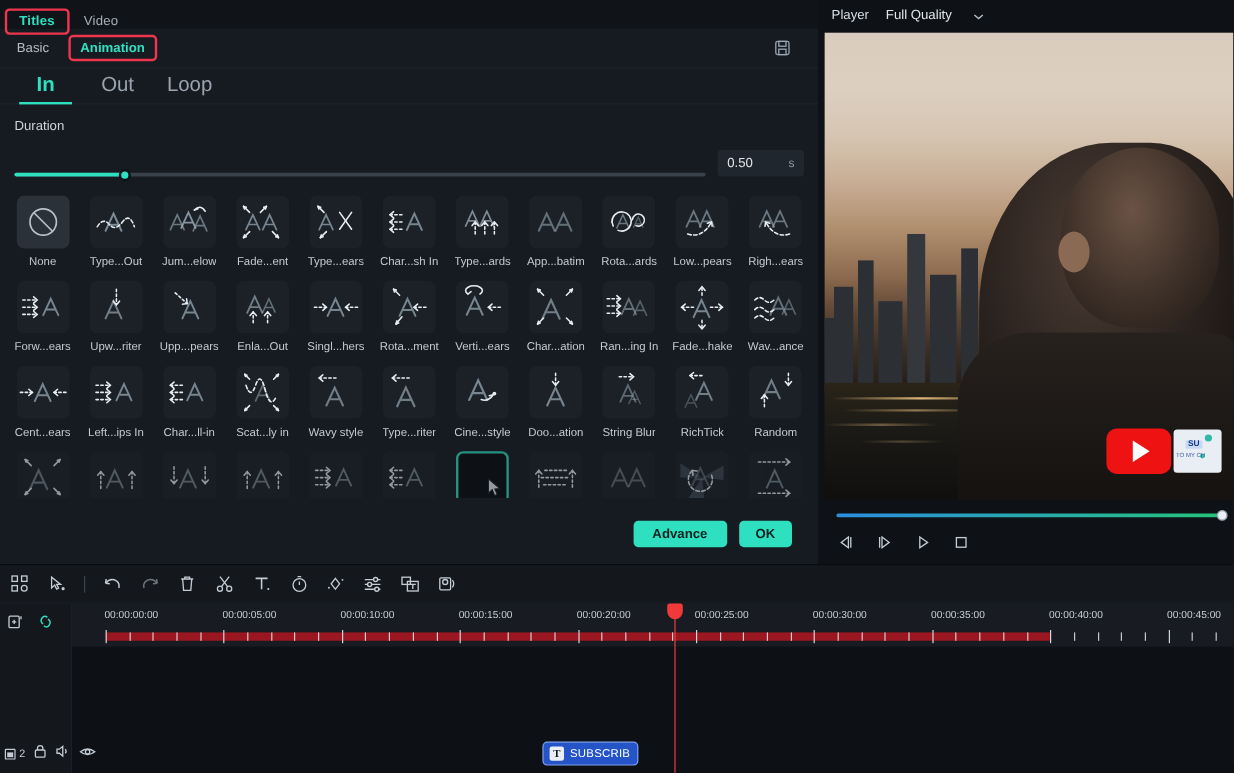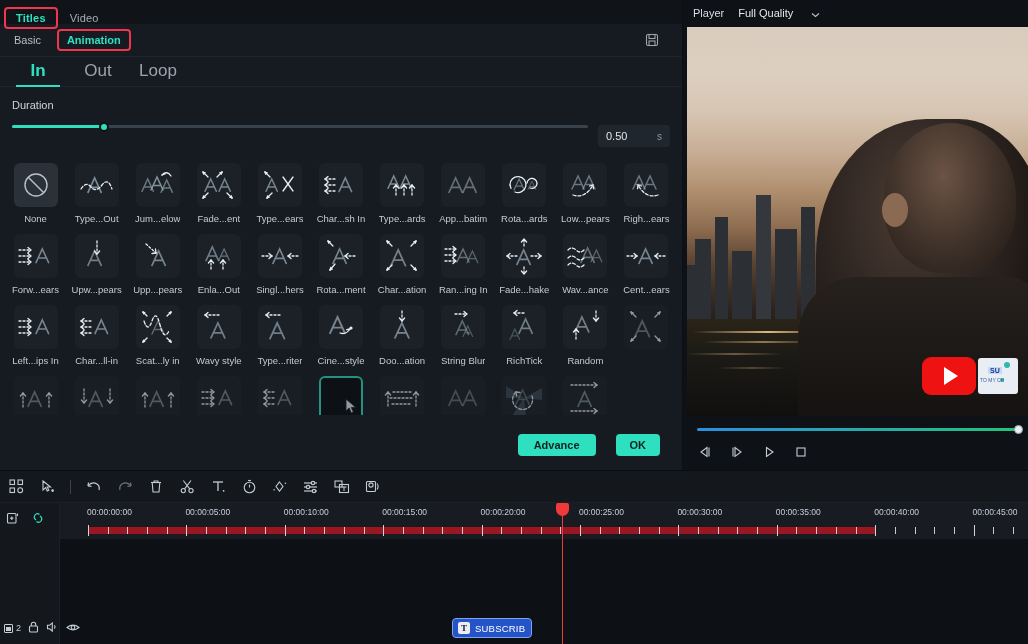--- a/index.html
+++ b/index.html
@@ -51,21 +51,21 @@
     padding-top: 4px; padding-bottom: 6px; position: relative;
   }
   .seg-tab.active { color: #2fe0c0; font-weight: bold; }
   .seg-tab.active::after {
     content: ""; position: absolute; left: 8px; right: 8px; bottom: 0;
     height: 2px; background: #2fe0c0;
   }
 
   .duration-block { padding: 12px 12px 0 12px; }
   .duration-label { font-size: 11px; color: #ccd3da; margin-bottom: 14px; }
-  .duration-row { display: flex; align-items: flex-start; gap: 10px; }
+  .duration-row { display: flex; align-items: flex-end; gap: 10px; }
   .slider {
     position: relative; flex: 1; height: 3px; background: #39414a;
     border-radius: 2px;
   }
   .slider-fill {
     position: absolute; left: 0; top: 0; height: 3px; width: 16%;
     background: #2fe0c0; border-radius: 2px;
   }
   .slider-knob {
     position: absolute; left: 16%; top: 50%;
@@ -106,21 +106,21 @@
     text-overflow: ellipsis; text-align: center;
   }
   .row-fade .preset-thumb { opacity: .6; }
   .glyph { width: 44px; height: 44px; display:block; }
 
   .cursor-arrow { position: absolute; left: 24px; top: 20px; }
 
   .action-row {
     position: absolute; left: 0; right: 0; bottom: 14px;
     display: flex; justify-content: flex-end; align-items: flex-start;
-    gap: 20px; padding-right: 22px;
+    gap: 10px; padding-right: 22px;
   }
   .btn-advance {
     background: #2fe0c0; color: #10221f; font-size: 11px; font-weight: bold;
     border: none; border-radius: 4px; padding: 5px 16px; cursor: pointer;
   }
   .btn-ok {
     background: #2fe0c0; color: #10221f; font-size: 11px; font-weight: bold;
     border: none; border-radius: 4px; padding: 5px 14px; cursor: pointer;
   }
 
@@ -570,21 +570,21 @@
           <div class="preset-thumb">
             <svg class="glyph" viewBox="0 0 44 44">
               <g opacity="0.65" transform="translate(13,17) scale(1.1)">
     <path d="M0 13 L6 0 L12 13" stroke="#9fb0bd" fill="none" stroke-width="1.5" stroke-linecap="round"></path>
                 <path d="M2.6 8.5 H9.4" stroke="#9fb0bd" fill="none" stroke-width="1.5" stroke-linecap="round"></path>
               </g>
               <path d="M22 7 V20" stroke="#e6edf3" fill="none" stroke-width="1.3" stroke-linecap="round" stroke-dasharray="2 2"></path>
               <path d="M19.4 17 L22 20 L24.6 17" stroke="#e6edf3" fill="none" stroke-width="1.3" stroke-linecap="round"></path>
             </svg>
           </div>
-          <div class="preset-label">Upw...pears</div>
+          <div class="preset-label">Upw...riter</div>
         </div>
         <div class="preset">
           <div class="preset-thumb">
             <svg class="glyph" viewBox="0 0 44 44">
               <g opacity="0.7" transform="translate(16,17) scale(1.1)">
     <path d="M0 13 L6 0 L12 13" stroke="#9fb0bd" fill="none" stroke-width="1.5" stroke-linecap="round"></path>
                 <path d="M2.6 8.5 H9.4" stroke="#9fb0bd" fill="none" stroke-width="1.5" stroke-linecap="round"></path>
               </g>
               <path d="M10 10 L20 19" stroke="#e6edf3" fill="none" stroke-width="1.3" stroke-linecap="round" stroke-dasharray="2 2"></path>
               <path d="M20 19 l-4 .5" stroke="#e6edf3" fill="none" stroke-width="1.3" stroke-linecap="round"></path>
@@ -638,20 +638,35 @@
               <path d="M9 7 l2.25 0.75" stroke="#e6edf3" fill="none" stroke-width="1.3" stroke-linecap="round"></path>
               <path d="M9 7 l0.75 2.25" stroke="#e6edf3" fill="none" stroke-width="1.3" stroke-linecap="round"></path>
               <path d="M26 22 H36" stroke="#e6edf3" fill="none" stroke-width="1.3" stroke-linecap="round" stroke-dasharray="2 2"></path>
               <path d="M29 19.4 L26 22 L29 24.6" stroke="#e6edf3" fill="none" stroke-width="1.3" stroke-linecap="round"></path>
               <path d="M16 30 l-5 6" stroke="#e6edf3" fill="none" stroke-width="1.3" stroke-linecap="round"></path>
               <path d="M11 36 l2.25 -0.8999999999999999" stroke="#e6edf3" fill="none" stroke-width="1.3" stroke-linecap="round"></path>
               <path d="M11 36 l0.75 -2.7" stroke="#e6edf3" fill="none" stroke-width="1.3" stroke-linecap="round"></path>
             </svg>
           </div>
           <div class="preset-label">Rota...ment</div>
+        </div>
+        <div class="preset">
+          <div class="preset-thumb">
+            <svg class="glyph" viewBox="0 0 44 44">
+              <g opacity="0.7" transform="translate(9,14) scale(1.1)">
+    <path d="M0 13 L6 0 L12 13" stroke="#9fb0bd" fill="none" stroke-width="1.5" stroke-linecap="round"></path>
+                <path d="M2.6 8.5 H9.4" stroke="#9fb0bd" fill="none" stroke-width="1.5" stroke-linecap="round"></path>
+              </g>
+              <path d="M10 11 A7 4 0 1 1 20 11" stroke="#e6edf3" fill="none" stroke-width="1.3" stroke-linecap="round"></path>
+              <path d="M10 11 l2.5 -2" stroke="#e6edf3" fill="none" stroke-width="1.3" stroke-linecap="round"></path>
+              <path d="M27 22 H37" stroke="#e6edf3" fill="none" stroke-width="1.3" stroke-linecap="round" stroke-dasharray="2 2"></path>
+              <path d="M30 19.4 L27 22 L30 24.6" stroke="#e6edf3" fill="none" stroke-width="1.3" stroke-linecap="round"></path>
+            </svg>
+          </div>
+          <div class="preset-label">Verti...ears</div>
         </div>
         <div class="preset">
           <div class="preset-thumb">
             <svg class="glyph" viewBox="0 0 44 44">
               <g opacity="0.65" transform="translate(11,16) scale(1.2)">
     <path d="M0 13 L6 0 L12 13" stroke="#9fb0bd" fill="none" stroke-width="1.5" stroke-linecap="round"></path>
                 <path d="M2.6 8.5 H9.4" stroke="#9fb0bd" fill="none" stroke-width="1.5" stroke-linecap="round"></path>
               </g>
               <path d="M12 12 l-5 -5" stroke="#e6edf3" fill="none" stroke-width="1.3" stroke-linecap="round"></path>
               <path d="M7 7 l2.25 0.75" stroke="#e6edf3" fill="none" stroke-width="1.3" stroke-linecap="round"></path>

